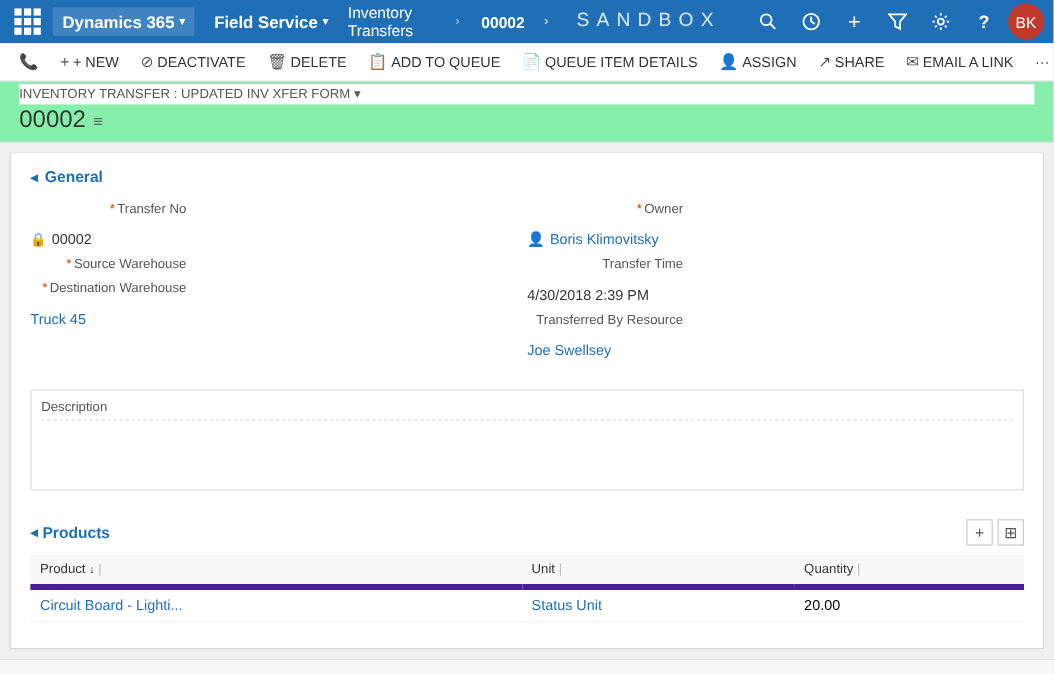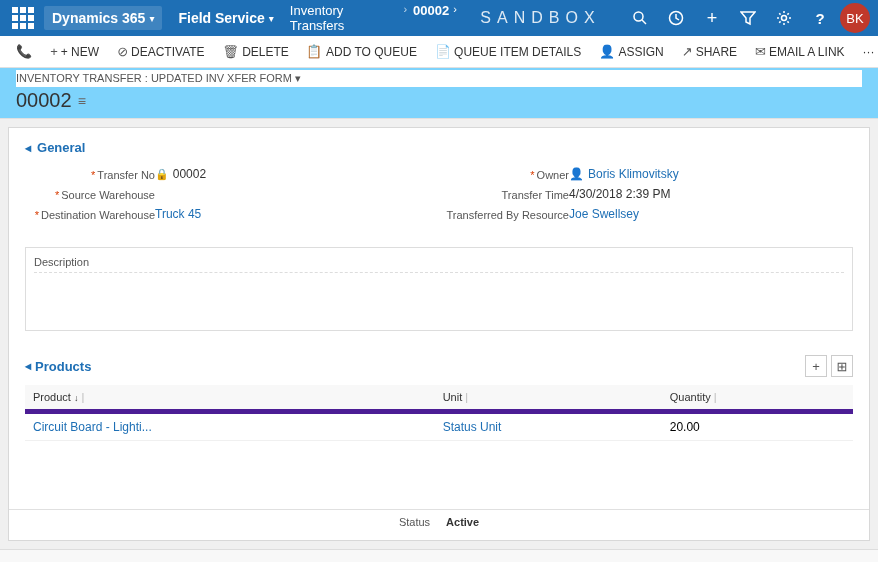--- a/index.html
+++ b/index.html
@@ -25,21 +25,21 @@
       padding: 4px 8px; border-radius: 2px; margin-right: 8px; cursor: pointer;
     }
     .nav-brand-text { font-size: 14px; font-weight: 600; color: white; }
     .nav-brand-chevron { margin-left: 4px; font-size: 10px; }
     .nav-app {
       display: flex; align-items: center; padding: 4px 8px; cursor: pointer;
     }
     .nav-app-text { font-size: 14px; font-weight: 600; color: white; }
     .nav-app-chevron { margin-left: 4px; font-size: 10px; }
     .nav-breadcrumb {
-      display: flex; align-items: flex-start; flex: 1; margin-left: 8px;
+      display: flex; align-items: center; flex: 1; margin-left: 8px; gap: 12px;
     }
     .nav-breadcrumb-item { color: white; font-size: 13px; cursor: pointer; }
     .nav-breadcrumb-sep { color: rgba(255,255,255,0.7); margin: 0 6px; font-size: 11px; }
     .nav-breadcrumb-current { color: white; font-size: 13px; font-weight: 600; }
     .nav-breadcrumb-arrow { color: white; margin-left: 4px; cursor: pointer; font-size: 11px; }
     .sandbox-label {
       flex: 1; text-align: center; font-size: 16px; font-weight: 300;
       letter-spacing: 6px; color: rgba(255,255,255,0.85); text-transform: uppercase;
     }
     .nav-icons { display: flex; align-items: center; gap: 4px; }
@@ -104,21 +104,21 @@
     .form-body::-webkit-scrollbar-track { background: #f1f1f1; }
     .form-body::-webkit-scrollbar-thumb { background: #ccc; }
 
     
     .section { padding: 12px 16px; }
     .section-header {
       display: flex; align-items: center; gap: 6px;
       color: #1e6fb5; font-size: 13px; font-weight: 600;
       margin-bottom: 12px; cursor: pointer;
     }
-    .field-row { display: flex; align-items: flex-start; gap: 0; margin-bottom: 6px; }
+    .field-row { display: flex; align-items: flex-start; gap: 12px; margin-bottom: 6px; flex-direction: column; }
     .field-label {
       min-width: 130px; font-size: 11px; color: #555;
       padding-top: 2px; text-align: right;
     }
     .field-label.required::before { content: '*'; color: #d83b01; margin-right: 2px; }
     .field-value { font-size: 12px; color: #333; flex: 1; }
     .field-value.link { color: #1e6fb5; cursor: pointer; text-decoration: none; }
     .field-value-with-icon { display: flex; align-items: center; gap: 4px; }
     .field-lock-icon { color: #666; font-size: 11px; }
 
@@ -263,21 +263,21 @@
     <span class="cmd-btn-icon">✉</span>
     <span>EMAIL A LINK</span>
   </div>
   <div class="cmd-btn">
     <span>···</span>
   </div>
   <div class="cmd-spacer"></div>
 
 </div>
 
-<div style="background: #7dd3fc; border-bottom: 1px solid #e0e0e0; padding: 2px 16px 0;">
+<div style="background: #86efac; border-bottom: 1px solid #e0e0e0; padding: 2px 16px 0;">
   <div class="form-header-bar" style="background:white; border:none; padding: 2px 0;">
     <span style="font-size:11px; color:#555; cursor:pointer;">INVENTORY TRANSFER : UPDATED INV XFER FORM ▾</span>
   </div>
   <div class="form-title-row" style="padding: 2px 0 6px;">
     <span class="form-record-id">00002</span>
     <span class="form-record-icon">≡</span>
   </div>
 </div>
 
 <div class="main-content">

